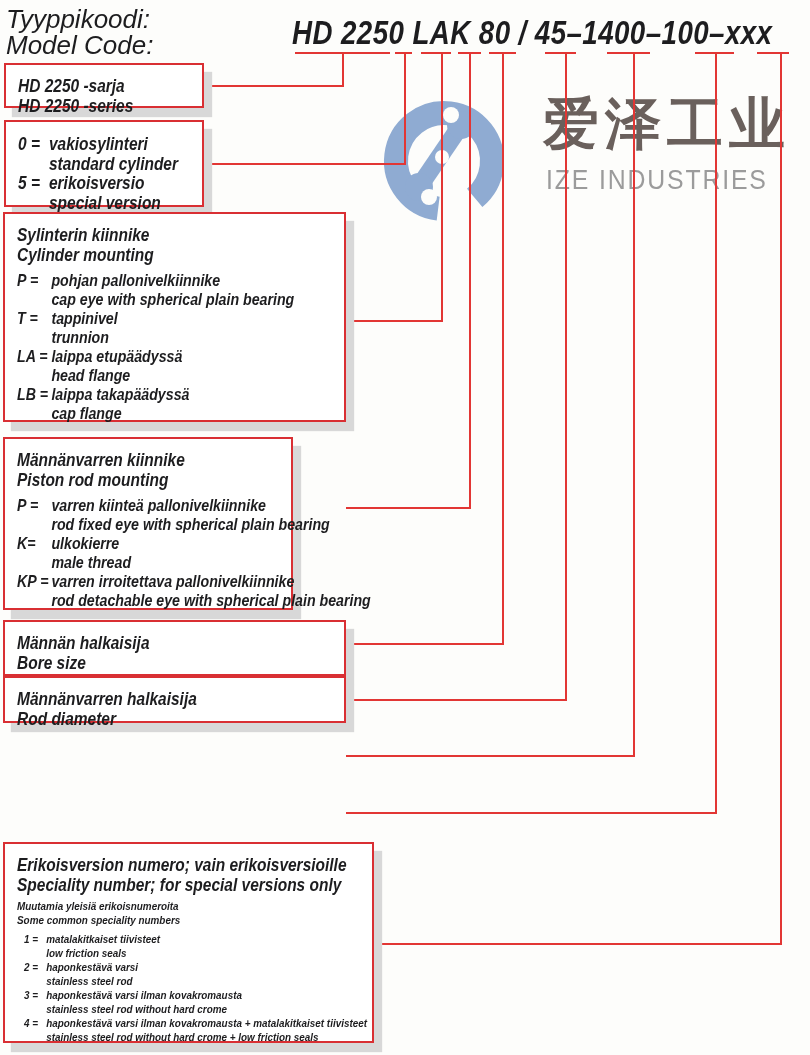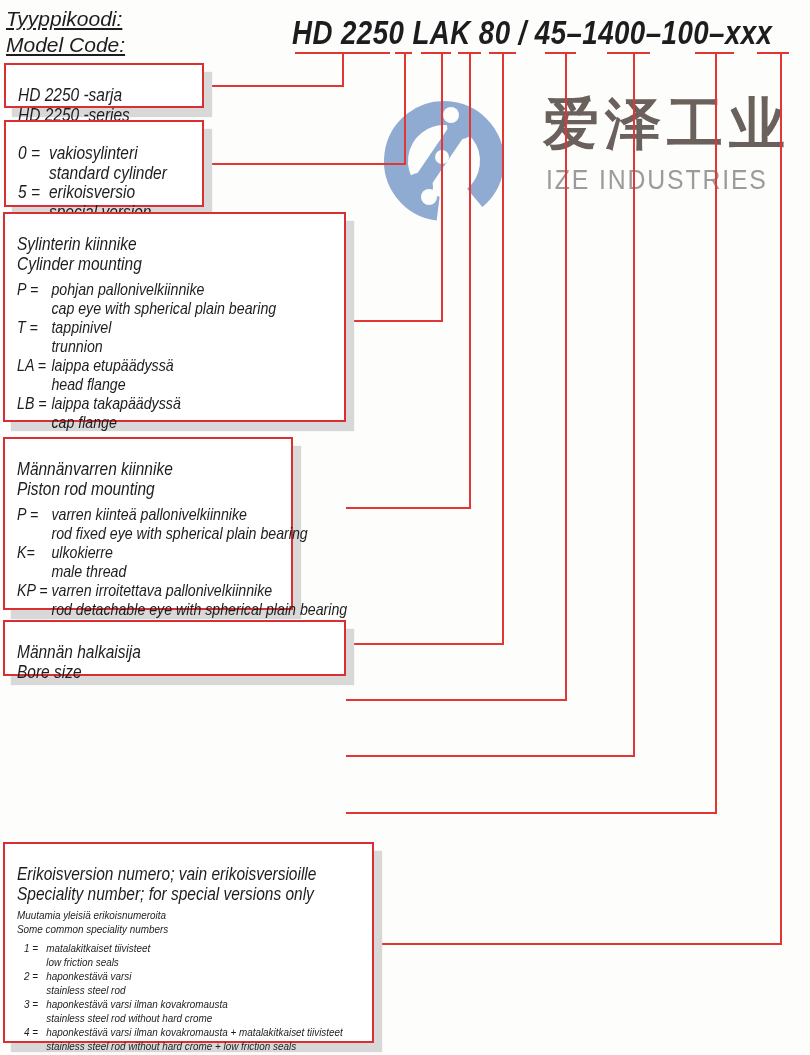--- a/index.html
+++ b/index.html
@@ -3,21 +3,21 @@
 <meta charset="utf-8">
 <style>
   html,body{margin:0;padding:0;}
   .page{
     position:relative; width:810px; height:1055px;
     background:#fdfdfb; overflow:hidden;
     font-family:"Liberation Sans", sans-serif;
     font-style:italic; color:#1d1d1f;
   }
   
-  .hdr{position:absolute; left:6px; top:6px; line-height:26px; font-size:21px;text-decoration:underline;}
+  .hdr{position:absolute; left:6px; top:6px; line-height:26px; font-size:26px;}
   .code{
     position:absolute; left:292px; top:14px;
     font-size:33px; font-weight:bold; white-space:nowrap;
     transform:scaleX(0.84); transform-origin:0 0; letter-spacing:0.5px;
   }
   
   .wm-logo{position:absolute; left:381px; top:92px; width:126px; height:132px;}
   .wm-cn{
     position:absolute; left:543px; top:98px; width:260px;
     font-style:normal; font-weight:bold; font-size:56px; line-height:52px;
@@ -30,21 +30,21 @@
     white-space:nowrap; transform:scaleX(0.92); transform-origin:0 0;
   }
   
   .hline,.vline{position:absolute; background:#e23634;}
   .hline{height:2px;} .vline{width:2px;}
   
   .box{
     position:absolute; box-sizing:border-box;
     background:#fff; border:2px solid #d92f33;
     box-shadow:8px 9px 1px #d8d8d8;
-    padding:20px 8px 4px 12px; z-index:4;
+    padding:11px 8px 4px 12px; z-index:4;font-weight:bold;
   }
   .binner{transform:scaleX(0.86); transform-origin:0 0; width:116%;}
   .bl{font-size:18px; line-height:20px; white-space:nowrap;}
   .items{margin-top:6px;}
   .item{display:flex; align-items:flex-start;}
   .icode{flex:0 0 40px; font-size:16.5px; line-height:19px; white-space:nowrap;}
   .icode.w36{flex:0 0 36px; font-size:18px; line-height:19.5px;}
   .idesc{font-size:16.5px; line-height:19px; white-space:nowrap;}
   .idesc.big{font-size:18px; line-height:19.5px;}
   .note{margin-top:5px; font-size:11.5px; line-height:13.5px; white-space:nowrap;}
@@ -200,20 +200,26 @@
     </div>
   </div>
 
   <div class="box" style="left:3px;top:620px;width:343px;height:56px">
     <div class="binner">
       <div class="bl">Männän halkaisija</div>
       <div class="bl">Bore size</div>
     </div>
   </div>
 
+  <div class="box" style="left:3px;top:676px;width:343px;height:47px">
+    <div class="binner">
+      <div class="bl">Männänvarren halkaisija</div>
+      <div class="bl">Rod diameter</div>
+    </div>
+  </div>
 
 
 
   <div class="box" style="left:3px;top:842px;width:371px;height:201px">
     <div class="binner">
       <div class="bl">Erikoisversion numero; vain erikoisversioille</div>
       <div class="bl">Speciality number; for special versions only</div>
       <div class="note">
         <div>Muutamia yleisiä erikoisnumeroita</div>
         <div>Some common speciality numbers</div>

